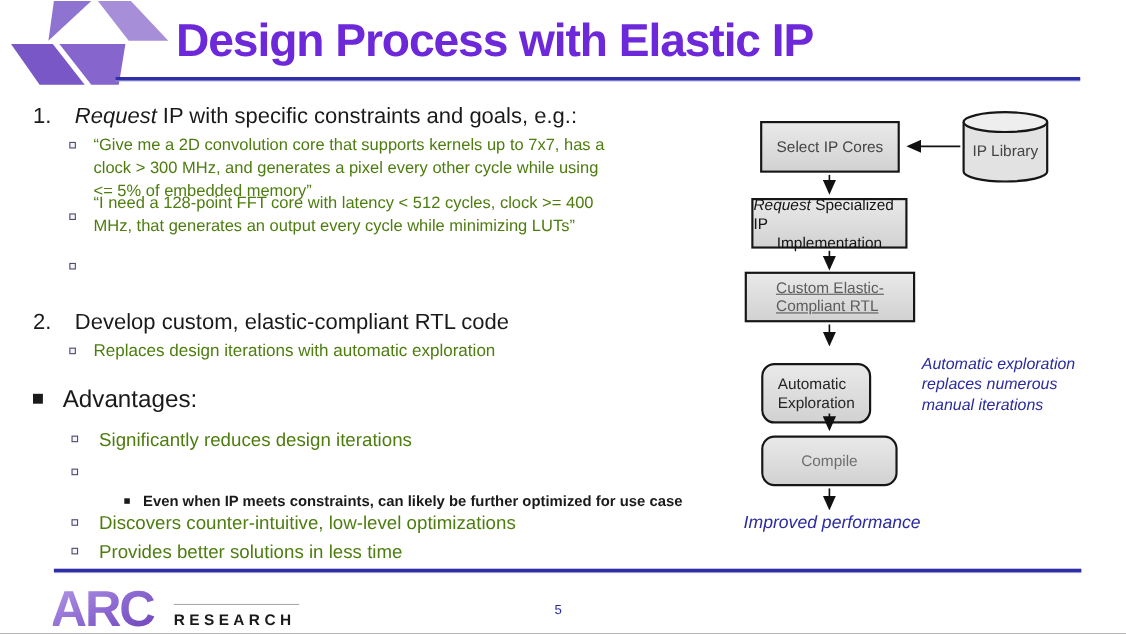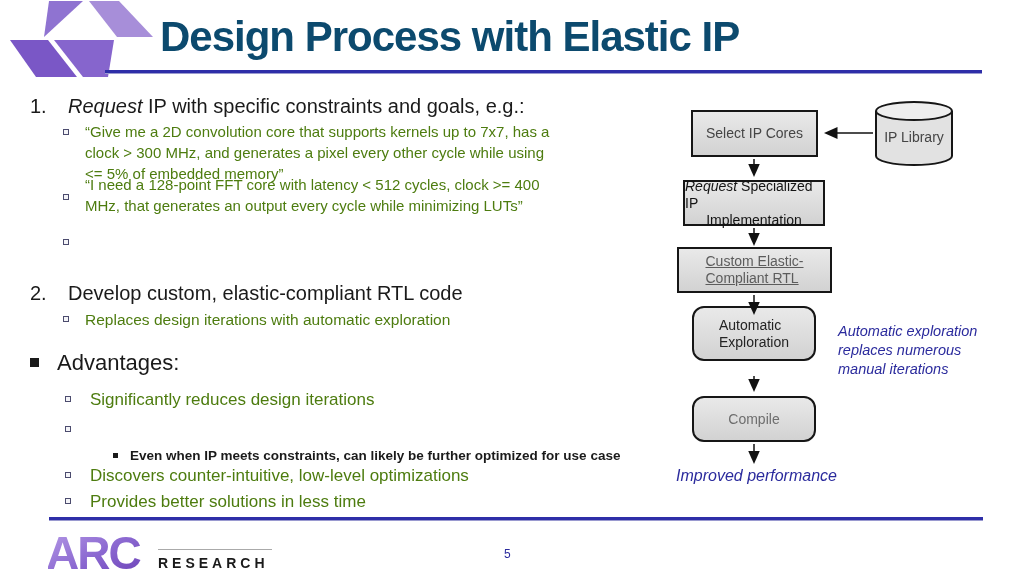--- a/index.html
+++ b/index.html
@@ -11,21 +11,21 @@
     overflow: hidden;
     font-family: "Liberation Sans", sans-serif;
     margin: 0 auto;
   }
   .abs { position: absolute; }
 
   
   .page-title {
     left: 160px; top: 13px;
     font-size: 42px; font-weight: bold; letter-spacing: -1px;
-    color: #0c4a6e; white-space: nowrap;
+    color: #6d28d9; white-space: nowrap;
   }
   .title-rule {
     left: 105px; top: 70px; width: 877px; height: 3px;
     background: #2e2ea8; box-shadow: 0 1px 0 #9a9ad0;
   }
 
   
   .num-item { display: flex; color: #1a1a1a; font-size: 20px; line-height: 25px; }
   .num-item .num { width: 38px; flex: 0 0 38px; }
   .num-item .it { font-style: italic; }
@@ -140,21 +140,21 @@
   <div class="fc-box" style="left:683px; top:180px; width:142px; height:46px; color:#141414; border-width:2.5px;">
     <span><i>Request</i><span> Specialized IP</span></span>
     <span>Implementation</span>
   </div>
 
   <div class="fc-box pre" style="left:677px; top:247px; width:155px; height:46px; color:#5c5c5c;text-decoration:underline;">
     <span class="pre">Custom Elastic-
 Compliant RTL</span>
   </div>
 
-  <div class="fc-box fc-round" style="left:692px; top:306px; width:124px; height:55px; color:#242424;">
+  <div class="fc-box fc-round" style="left:692px; top:330px; width:100px; height:55px; color:#242424;">
     <span class="pre">Automatic
 Exploration</span>
   </div>
 
   <div class="fc-box fc-round" style="left:692px; top:396px; width:124px; height:46px; color:#6e6e6e;">
     <span>Compile</span>
   </div>
 
   <div class="abs fc-note pre" style="left:838px; top:322px;">Automatic exploration
 replaces numerous

